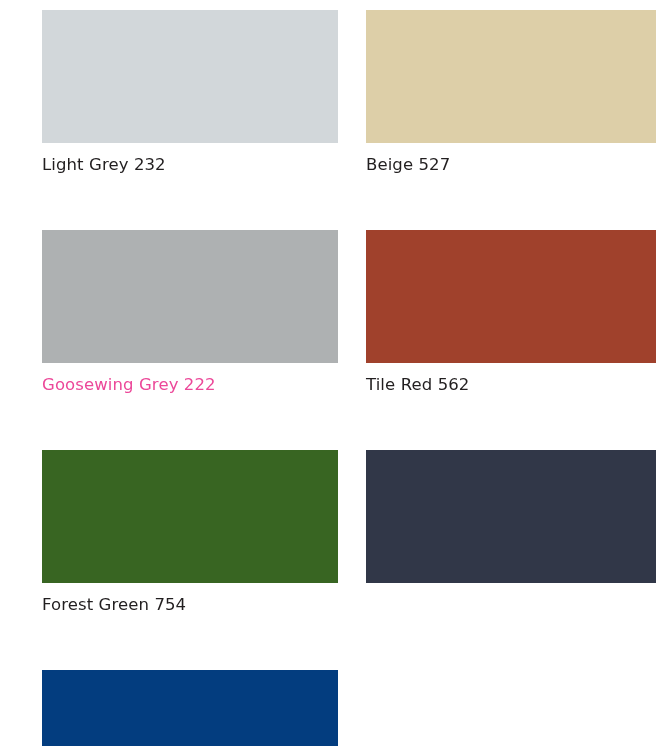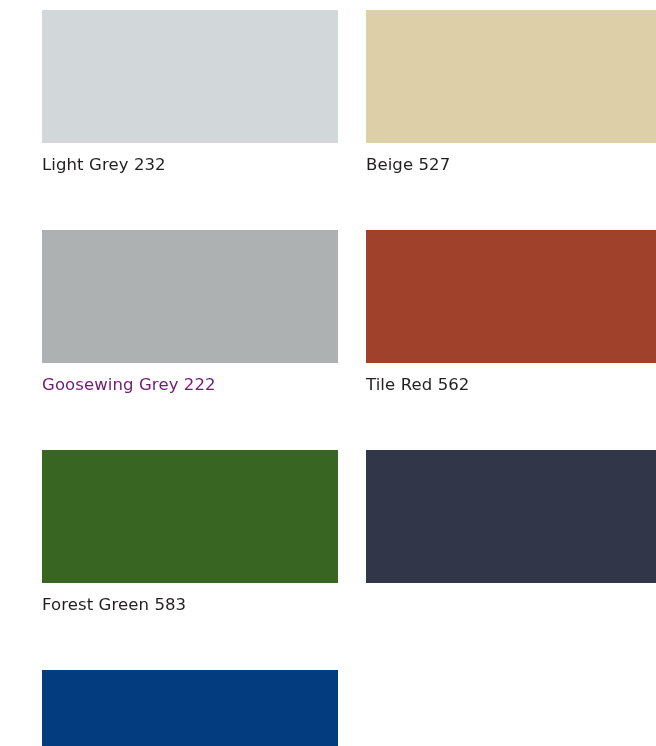--- a/index.html
+++ b/index.html
@@ -90,29 +90,29 @@
       <div class="swatch-card">
         <div class="swatch-chip" style="background-color: rgb(210, 215, 218);"></div>
         <div class="swatch-label" style="color: rgb(34, 31, 32);">Light Grey 232</div>
       </div>
       <div class="swatch-card">
         <div class="swatch-chip" style="background-color: rgb(221, 207, 168);"></div>
         <div class="swatch-label" style="color: rgb(34, 31, 32);">Beige 527</div>
       </div>
       <div class="swatch-card">
         <div class="swatch-chip" style="background-color: rgb(174, 177, 178);"></div>
-        <div class="swatch-label" style="color: #701a75;">Goosewing Grey 222</div>
+        <div class="swatch-label" style="color: #ec4899;">Goosewing Grey 222</div>
       </div>
       <div class="swatch-card">
         <div class="swatch-chip" style="background-color: rgb(160, 65, 44);"></div>
         <div class="swatch-label" style="color: rgb(34, 31, 32);">Tile Red 562</div>
       </div>
       <div class="swatch-card">
         <div class="swatch-chip" style="background-color: rgb(56, 101, 34);"></div>
-        <div class="swatch-label" style="color: rgb(34, 31, 32);">Forest Green 583</div>
+        <div class="swatch-label" style="color: rgb(34, 31, 32);">Forest Green 754</div>
       </div>
       <div class="swatch-card">
         <div class="swatch-chip" style="background-color: rgb(49, 55, 72);"></div>
       </div>
       <div class="swatch-card">
         <div class="swatch-chip" style="background-color: rgb(3, 61, 127);"></div>
       </div>
     </div>
 </div>
 

